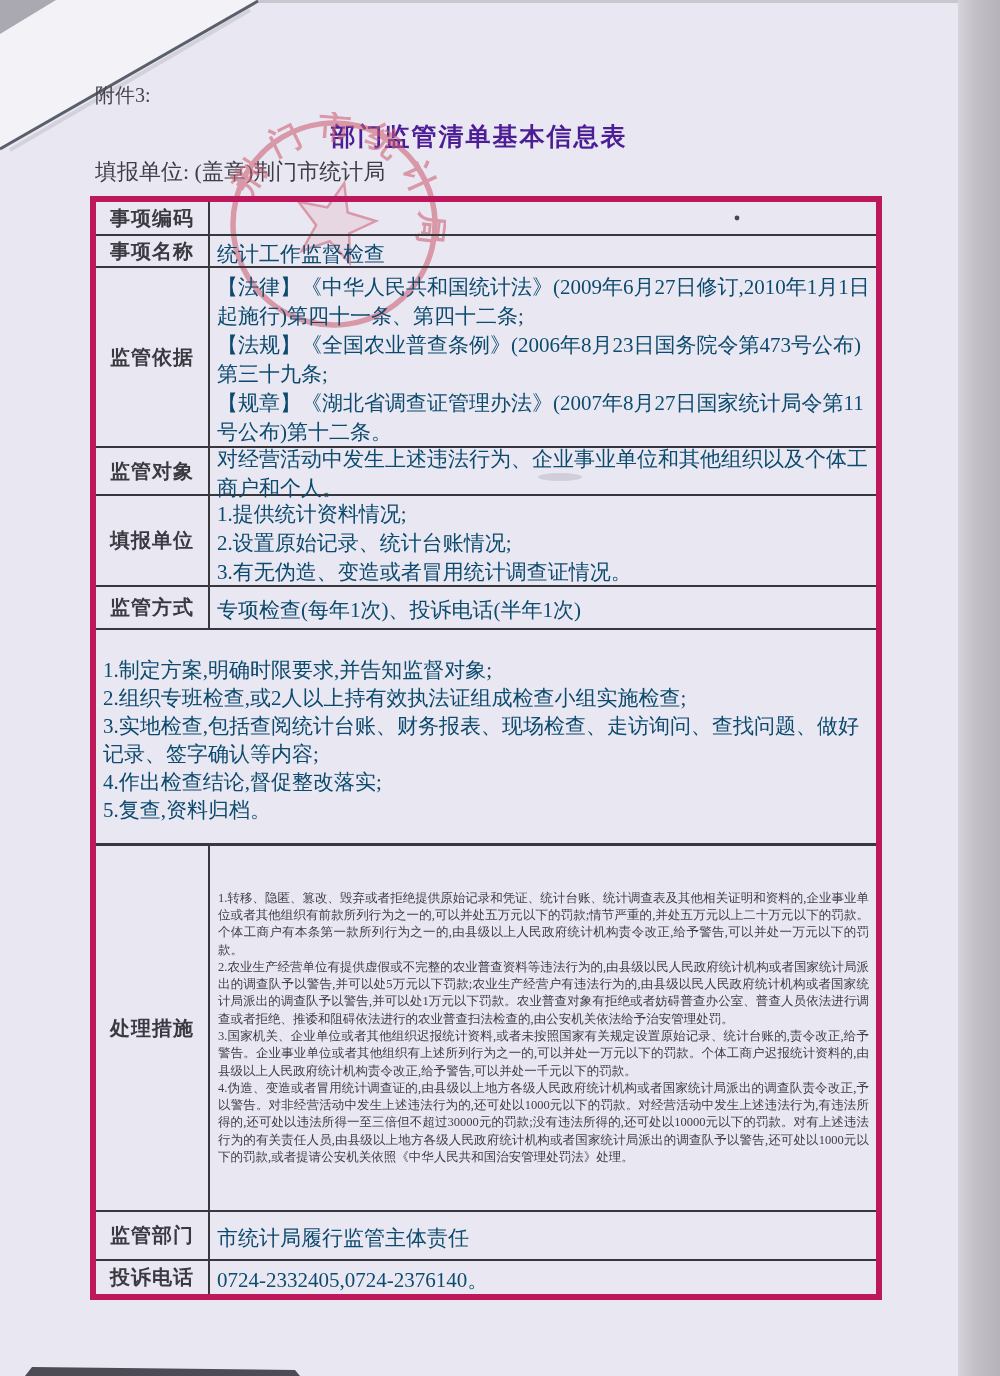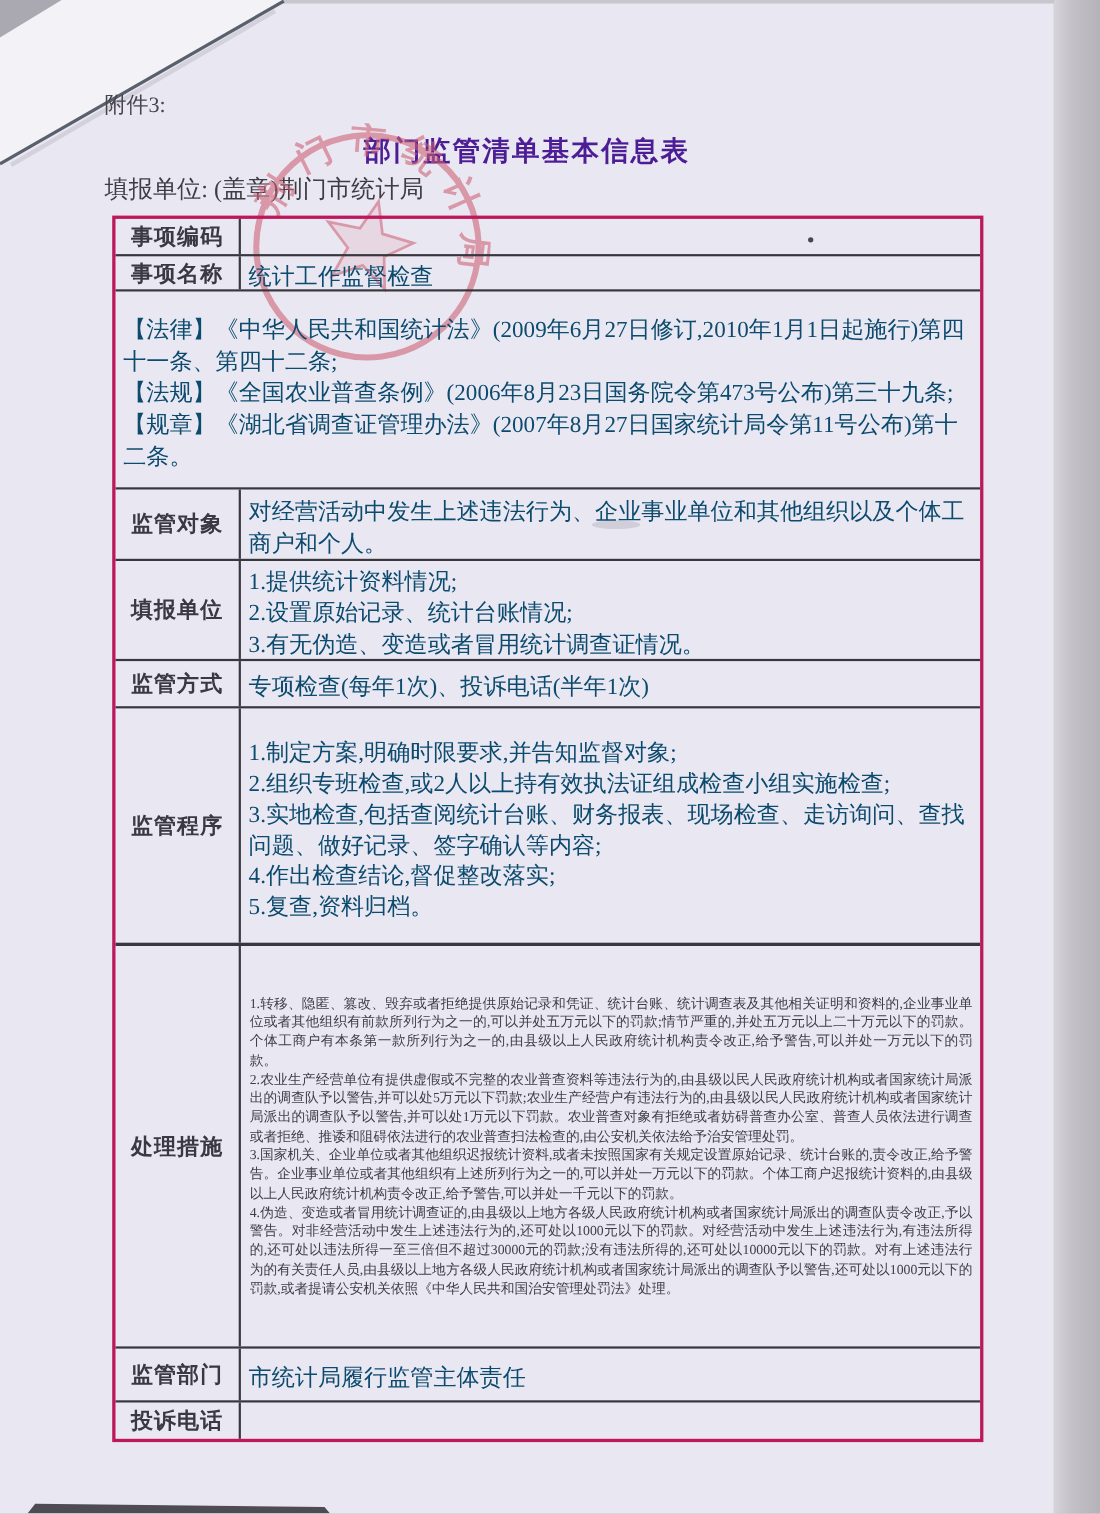--- a/index.html
+++ b/index.html
@@ -25,42 +25,42 @@
     position:absolute;left:95px;top:82px;font-size:20px;color:#46454d;
   }
   .doc-title{
     position:absolute;left:0;top:120px;width:958px;text-align:center;
     font-size:25px;letter-spacing:2px;color:#4c1d95;font-weight:600;
   }
   .filler-unit{
     position:absolute;left:95px;top:157px;font-size:22px;color:#3e3d46;
   }
   .info-table{
-    position:absolute;left:102px;top:196px;width:792px;
-    border:3px solid #be185d;box-sizing:border-box;
+    position:absolute;left:90px;top:196px;width:792px;
+    border:6px solid #be185d;box-sizing:border-box;
     background:rgba(233,232,242,0.0);
   }
   .trow{display:flex;box-sizing:border-box;}
   .trow + .trow{border-top:2px solid #38373e;}
   .trow.thick{border-top:3px solid #38373e;}
   .cell-label{
     width:114px;flex:0 0 114px;box-sizing:border-box;
     border-right:2px solid #38373e;
     display:flex;align-items:center;justify-content:center;
     font-size:20px;letter-spacing:1px;color:#3a3941;font-weight:600;
     text-align:center;
   }
   .cell-content{
     flex:1;box-sizing:border-box;
     display:flex;flex-direction:column;justify-content:center;
     font-size:21px;line-height:29px;color:#0c4a6e;
     padding:8px 4px 2px 7px;
     white-space:pre-line;
   }
-  .r1{height:32px}.r2{height:32px}.r3{height:180px}.r4{height:65px}
+  .r1{height:32px}.r2{height:32px}.r3{height:180px}.r4{height:48px}
   .r5{height:91px}.r6{height:43px}.r7{height:215px}.r8{height:367px}
   .r9{height:49px}.r10{height:35px}
   .r7 .cell-content{line-height:28px;}
   .r8 .cell-content{
     font-size:12.5px;line-height:17.3px;text-align:justify;
     padding:4px 7px 4px 8px;color:#3e3d45;
   }
   .stamp{position:absolute;left:222px;top:112px;opacity:.58;pointer-events:none;}
 </style>
 </head>
@@ -100,53 +100,54 @@
 <div class="info-table">
   <div class="trow r1">
     <div class="cell-label">事项编码</div>
     <div class="cell-content"></div>
   </div>
   <div class="trow r2">
     <div class="cell-label">事项名称</div>
     <div class="cell-content">统计工作监督检查</div>
   </div>
   <div class="trow r3">
+    <div class="cell-label">监管依据</div>
     <div class="cell-content">【法律】《中华人民共和国统计法》(2009年6月27日修订,2010年1月1日起施行)第四十一条、第四十二条;
 【法规】《全国农业普查条例》(2006年8月23日国务院令第473号公布)第三十九条;
 【规章】《湖北省调查证管理办法》(2007年8月27日国家统计局令第11号公布)第十二条。</div>
   </div>
   <div class="trow r4">
     <div class="cell-label">监管对象</div>
     <div class="cell-content">对经营活动中发生上述违法行为、企业事业单位和其他组织以及个体工商户和个人。</div>
   </div>
   <div class="trow r5">
     <div class="cell-label">填报单位</div>
     <div class="cell-content">1.提供统计资料情况;
 2.设置原始记录、统计台账情况;
 3.有无伪造、变造或者冒用统计调查证情况。</div>
   </div>
   <div class="trow r6">
     <div class="cell-label">监管方式</div>
     <div class="cell-content">专项检查(每年1次)、投诉电话(半年1次)</div>
   </div>
   <div class="trow r7">
-    <div class="cell-label">监管程序</div>
     <div class="cell-content">1.制定方案,明确时限要求,并告知监督对象;
 2.组织专班检查,或2人以上持有效执法证组成检查小组实施检查;
 3.实地检查,包括查阅统计台账、财务报表、现场检查、走访询问、查找问题、做好记录、签字确认等内容;
 4.作出检查结论,督促整改落实;
 5.复查,资料归档。</div>
   </div>
   <div class="trow r8 thick">
     <div class="cell-label">处理措施</div>
     <div class="cell-content">1.转移、隐匿、篡改、毁弃或者拒绝提供原始记录和凭证、统计台账、统计调查表及其他相关证明和资料的,企业事业单位或者其他组织有前款所列行为之一的,可以并处五万元以下的罚款;情节严重的,并处五万元以上二十万元以下的罚款。个体工商户有本条第一款所列行为之一的,由县级以上人民政府统计机构责令改正,给予警告,可以并处一万元以下的罚款。
 2.农业生产经营单位有提供虚假或不完整的农业普查资料等违法行为的,由县级以民人民政府统计机构或者国家统计局派出的调查队予以警告,并可以处5万元以下罚款;农业生产经营户有违法行为的,由县级以民人民政府统计机构或者国家统计局派出的调查队予以警告,并可以处1万元以下罚款。农业普查对象有拒绝或者妨碍普查办公室、普查人员依法进行调查或者拒绝、推诿和阻碍依法进行的农业普查扫法检查的,由公安机关依法给予治安管理处罚。
 3.国家机关、企业单位或者其他组织迟报统计资料,或者未按照国家有关规定设置原始记录、统计台账的,责令改正,给予警告。企业事业单位或者其他组织有上述所列行为之一的,可以并处一万元以下的罚款。个体工商户迟报统计资料的,由县级以上人民政府统计机构责令改正,给予警告,可以并处一千元以下的罚款。
 4.伪造、变造或者冒用统计调查证的,由县级以上地方各级人民政府统计机构或者国家统计局派出的调查队责令改正,予以警告。对非经营活动中发生上述违法行为的,还可处以1000元以下的罚款。对经营活动中发生上述违法行为,有违法所得的,还可处以违法所得一至三倍但不超过30000元的罚款;没有违法所得的,还可处以10000元以下的罚款。对有上述违法行为的有关责任人员,由县级以上地方各级人民政府统计机构或者国家统计局派出的调查队予以警告,还可处以1000元以下的罚款,或者提请公安机关依照《中华人民共和国治安管理处罚法》处理。</div>
   </div>
   <div class="trow r9">
     <div class="cell-label">监管部门</div>
     <div class="cell-content">市统计局履行监管主体责任</div>
   </div>
   <div class="trow r10">
     <div class="cell-label">投诉电话</div>
+    <div class="cell-content">0724-2332405,0724-2376140。</div>
   </div>
 </div>
 
 </body></html>

